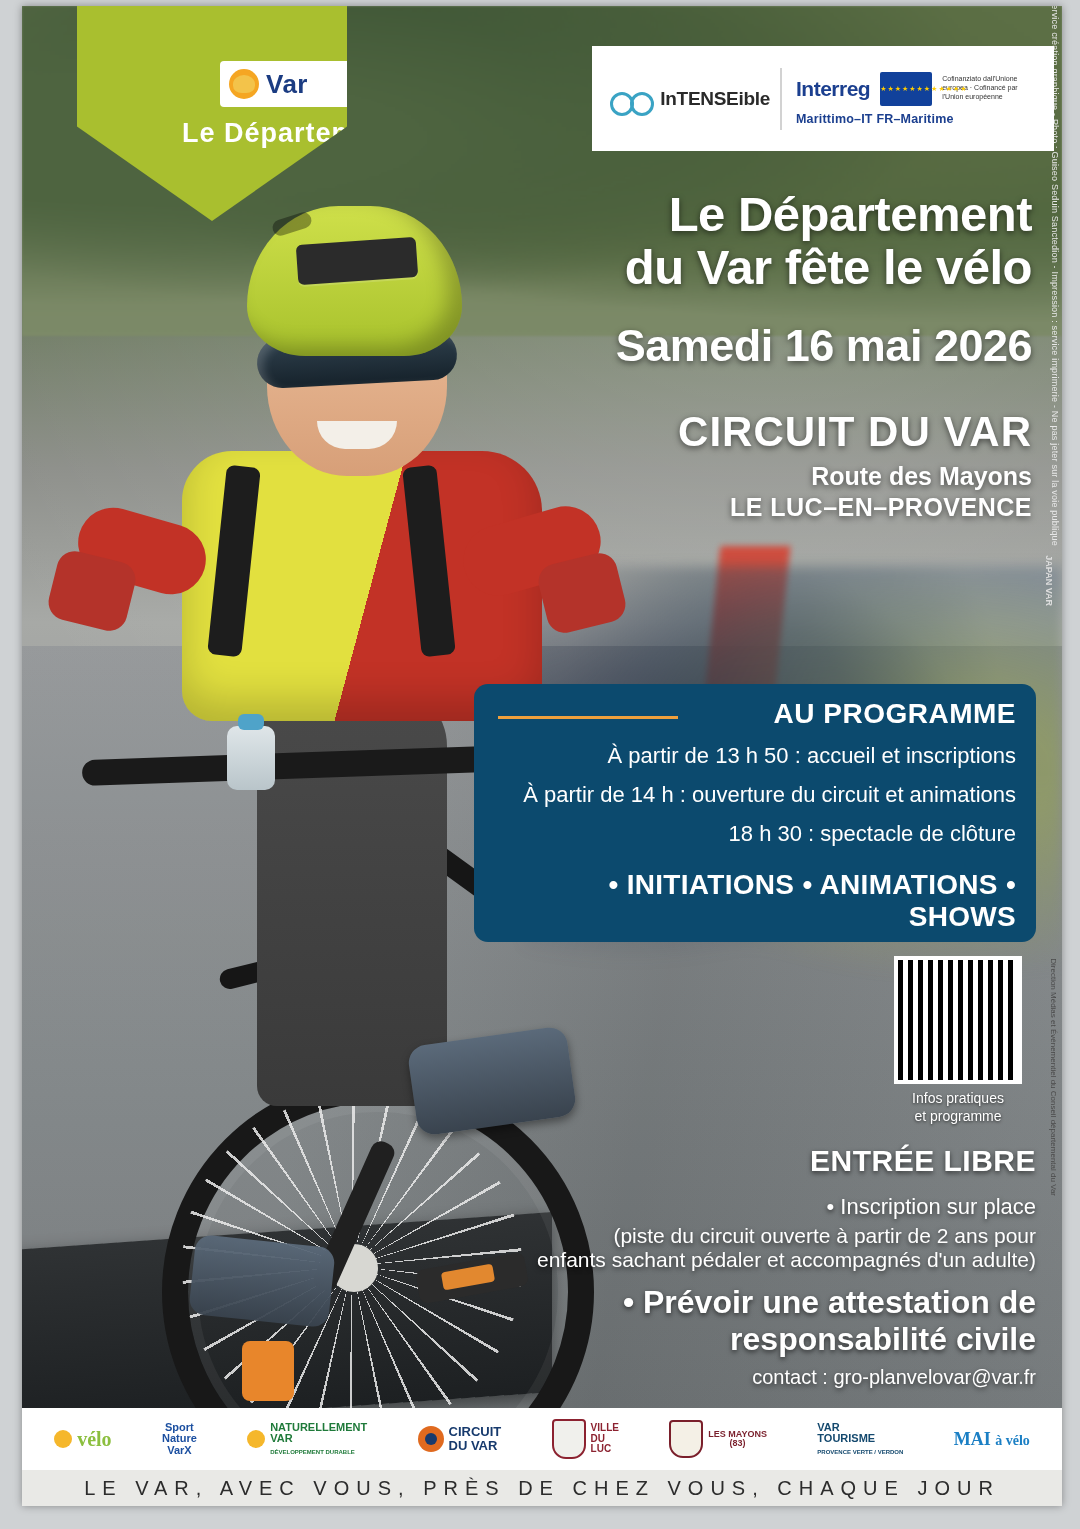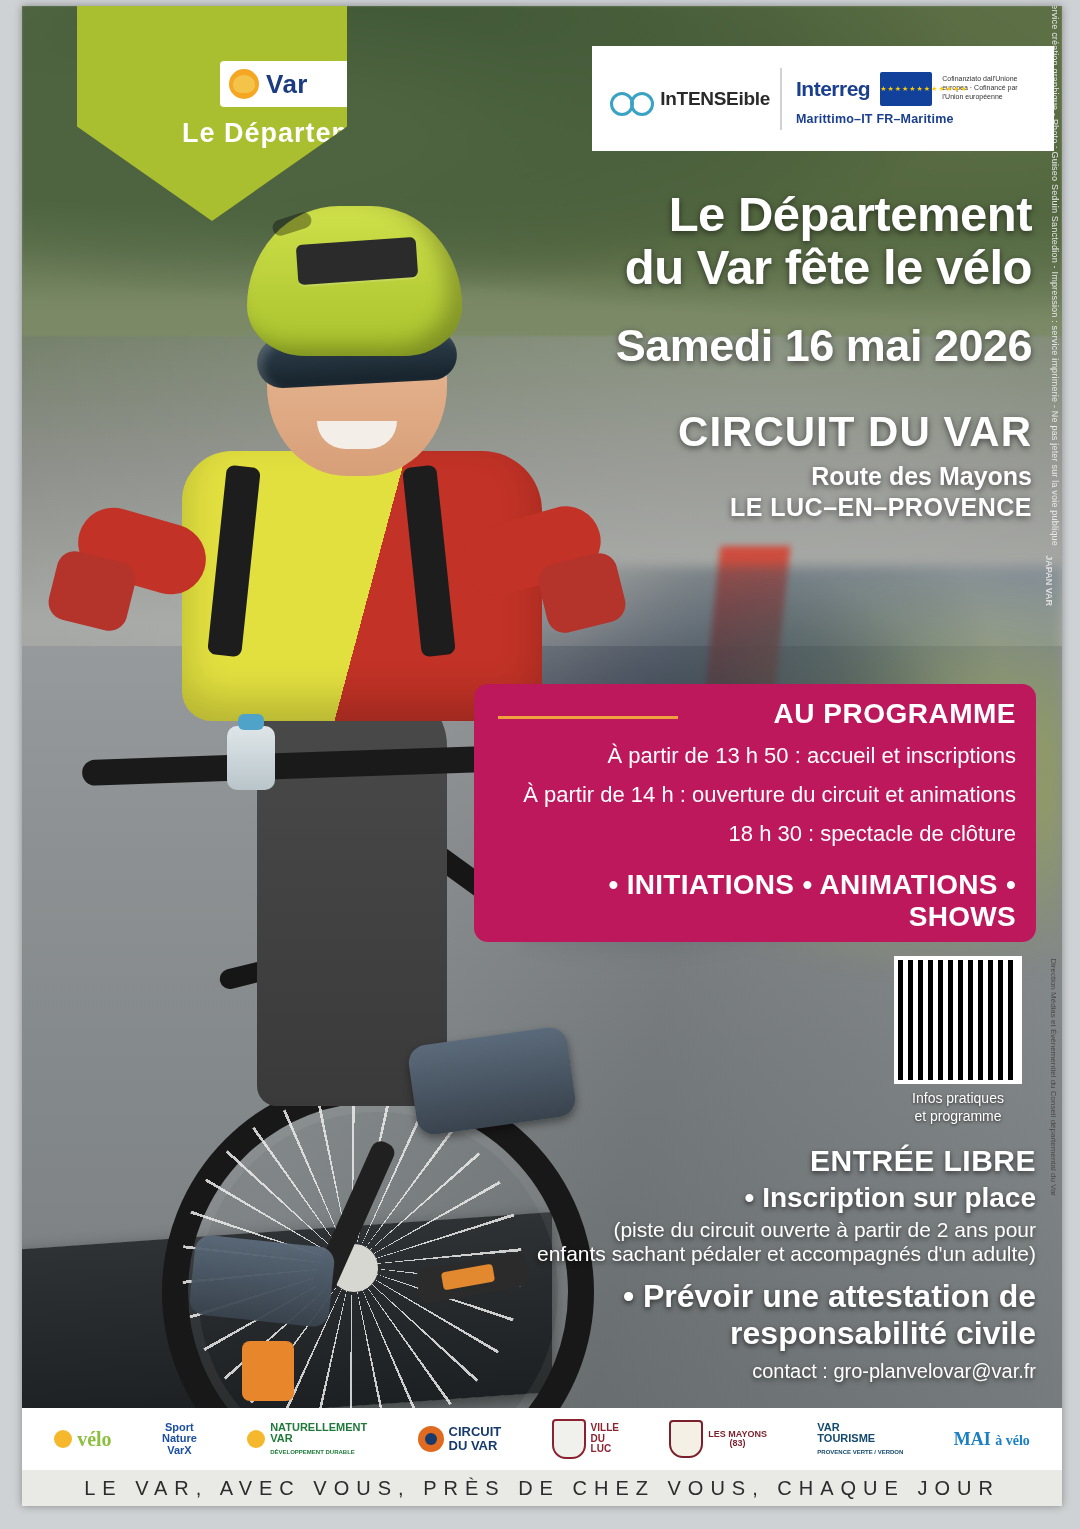--- a/index.html
+++ b/index.html
@@ -213,21 +213,21 @@
   }
   .h1{font-size:49px;font-weight:bold;line-height:1.08;letter-spacing:-.5px;}
   .h2{font-size:45px;font-weight:bold;margin-top:26px;letter-spacing:-.5px;}
   .h3{font-size:42px;font-weight:bold;margin-top:36px;letter-spacing:1px;}
   .h4{font-size:25px;font-weight:bold;margin-top:6px;}
   .h5{font-size:25px;font-weight:bold;margin-top:2px;letter-spacing:.5px;}
 
   
   .programme{
     position:absolute;left:452px;top:678px;width:562px;height:258px;
-    background:#be185d;border-radius:14px;z-index:5;
+    background:#0c4a6e;border-radius:14px;z-index:5;
     color:#ffffff;box-sizing:border-box;padding:14px 20px 10px 20px;text-align:right;
   }
   .prog-line{position:absolute;left:24px;top:32px;width:180px;height:3px;background:#f0a03c;}
   .prog-title{font-size:28px;font-weight:bold;letter-spacing:.5px;}
   .prog-item{font-size:22px;margin-top:13px;}
   .prog-foot{font-size:28px;font-weight:bold;margin-top:22px;letter-spacing:.3px;}
 
   
   .qr-wrap{position:absolute;left:872px;top:950px;width:128px;z-index:5;text-align:center;}
   .qr{
@@ -240,21 +240,21 @@
     background-blend-mode:screen;
   }
   .qr-cap{color:#fff;font-size:14px;line-height:1.25;margin-top:6px;text-shadow:0 1px 3px rgba(0,0,0,.7);}
 
   
   .entree{
     position:absolute;left:380px;top:1138px;width:634px;z-index:5;text-align:right;color:#fff;
     text-shadow:0 2px 5px rgba(0,0,0,.6);
   }
   .e-title{font-size:30px;font-weight:bold;letter-spacing:.5px;}
-  .e-l1{font-size:28px;font-weight:bold;margin-top:4px;}
+  .e-l1{font-size:22px;font-weight:normal;margin-top:16px;}
   .e-l2{font-size:21px;margin-top:4px;}
   .e-l3{font-size:21px;}
   .e-l4{font-size:32px;font-weight:bold;margin-top:12px;}
   .e-contact{font-size:20px;margin-top:8px;}
 
   
   .credits{
     position:absolute;right:2px;top:540px;transform:rotate(90deg);transform-origin:right top;
     font-size:9px;color:#e8e8e8;white-space:nowrap;z-index:5;letter-spacing:.2px;
   }

